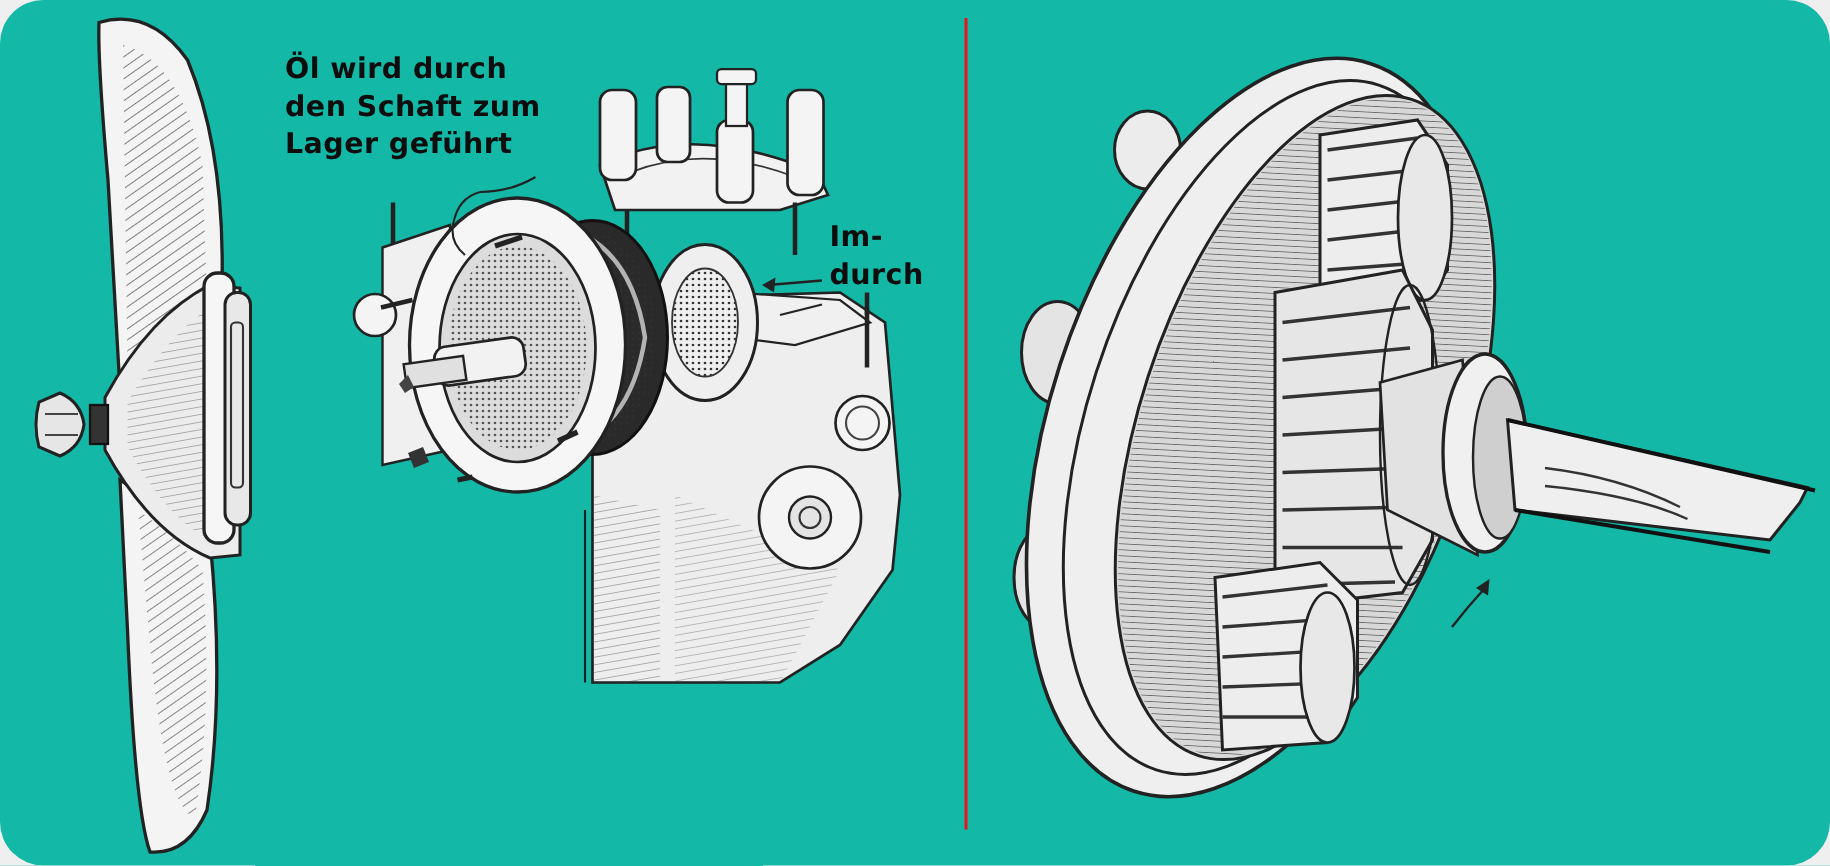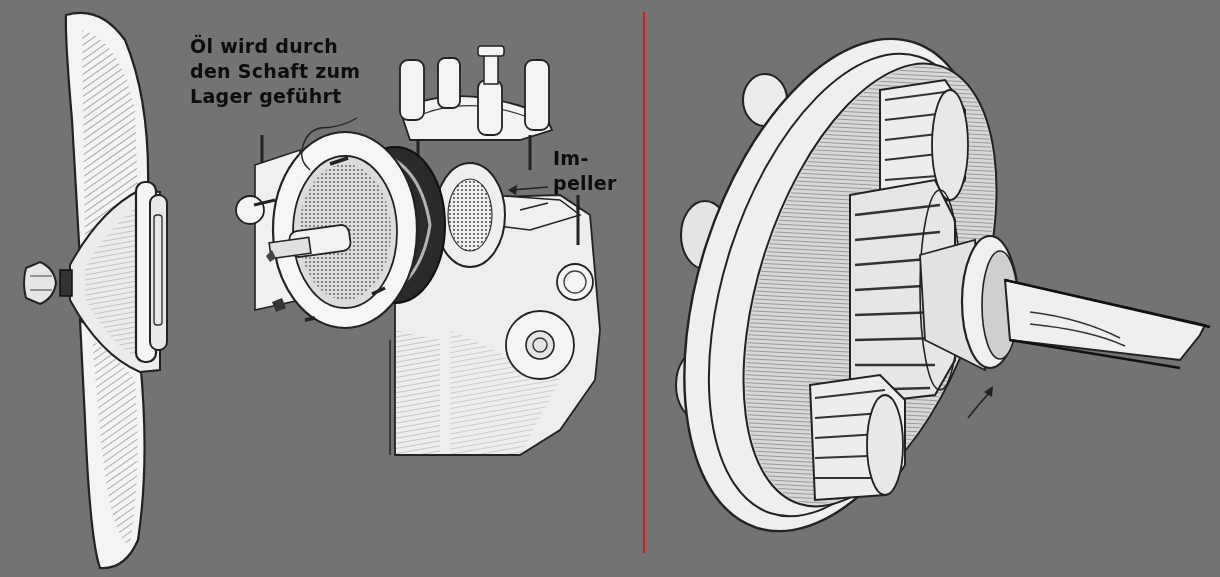--- a/index.html
+++ b/index.html
@@ -34,21 +34,21 @@
       left: 643px;
       top: 12px;
       width: 2px;
       height: 541px;
     }
     svg { position: absolute; left: 0; top: 0; }
   </style>
 </head>
 <body style="background: rgb(239, 239, 239);">
 
-<div id="canvas" style="background: #737373;">
+<div id="canvas" style="background: #14b8a6; border-radius: 29px;">
 
   <svg class="panel" width="640" height="577" viewBox="0 0 640 577">
     <defs>
       <pattern id="hatch" width="6" height="6" patternUnits="userSpaceOnUse" patternTransform="rotate(55)">
         <line x1="0" y1="0" x2="0" y2="6" stroke="#333" stroke-width="1.1"></line>
       </pattern>
       <pattern id="dots" width="4" height="4" patternUnits="userSpaceOnUse">
         <circle cx="2" cy="2" r="0.9" fill="#333"></circle>
       </pattern>
       <pattern id="vhatch" width="5" height="5" patternUnits="userSpaceOnUse" patternTransform="rotate(80)">
@@ -195,15 +195,15 @@
       <path d="M968,418 Q978,405 990,392" fill="none" stroke="#222" stroke-width="1.6"></path>
       <path d="M993,386 l-9,6 l8,5 z" fill="#222"></path>
     </g>
   </svg>
 
   <div class="label" style="left:190px; top:34px;">Öl wird durch
 den Schaft zum
 Lager geführt</div>
 
   <div class="label" style="left:553px; top:146px;">Im-
-peller</div>
+durch</div>
 
 </div>
 
 </body></html>

